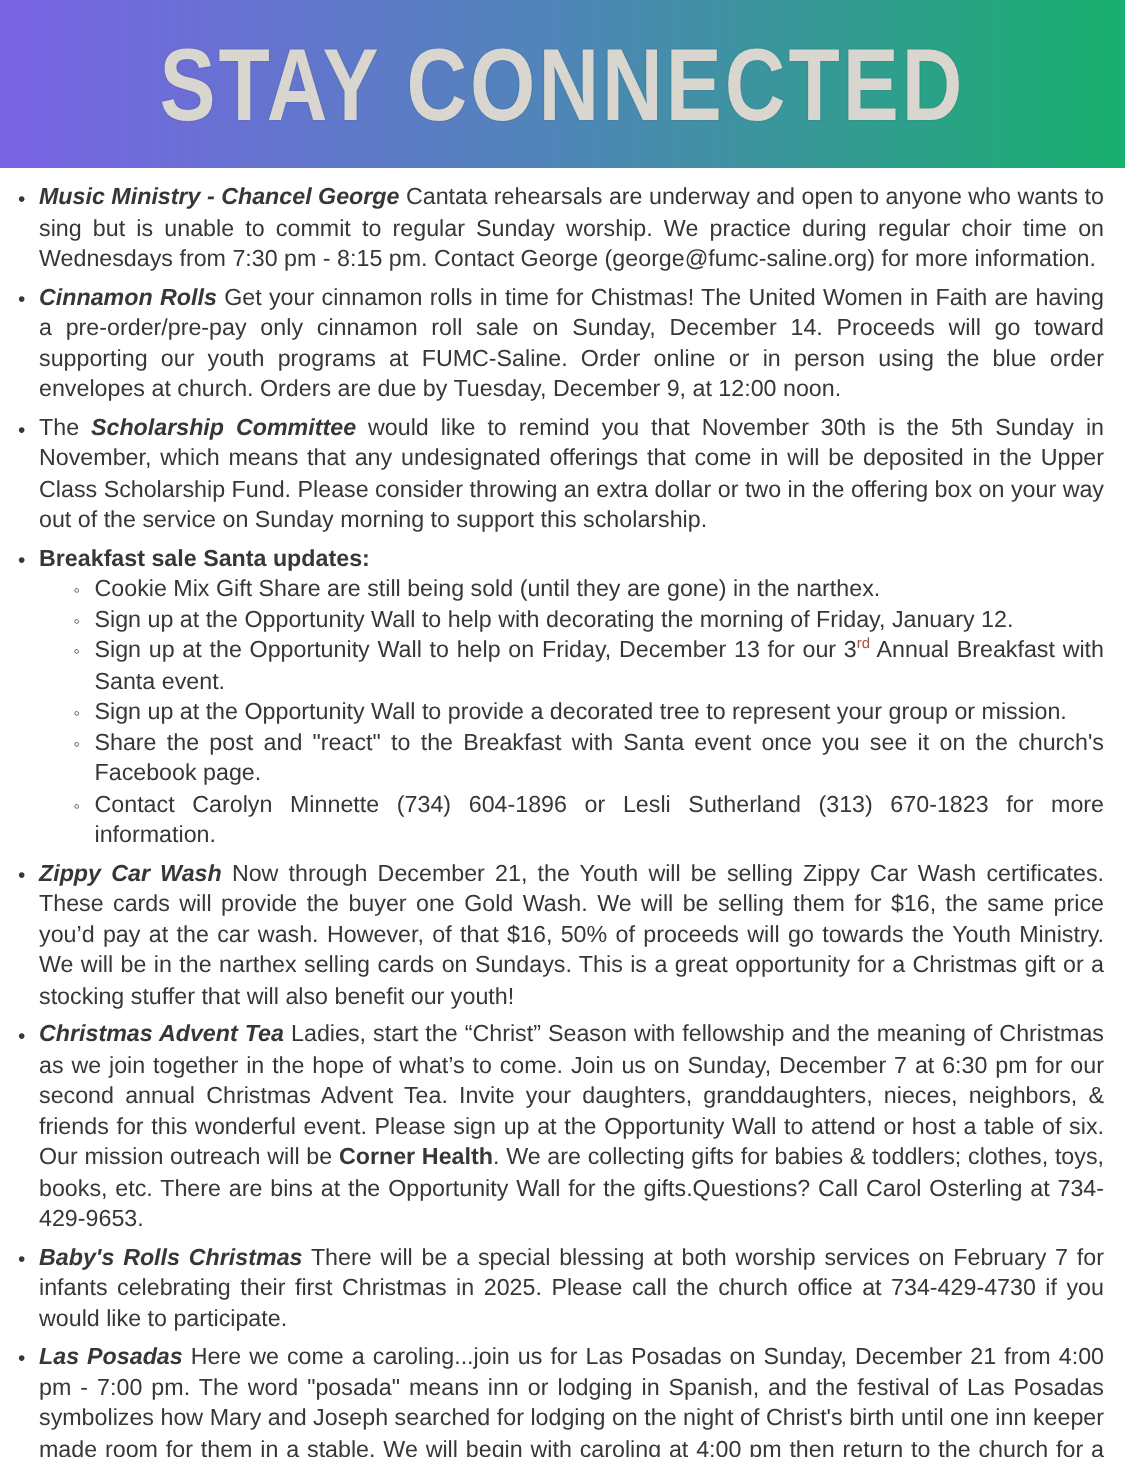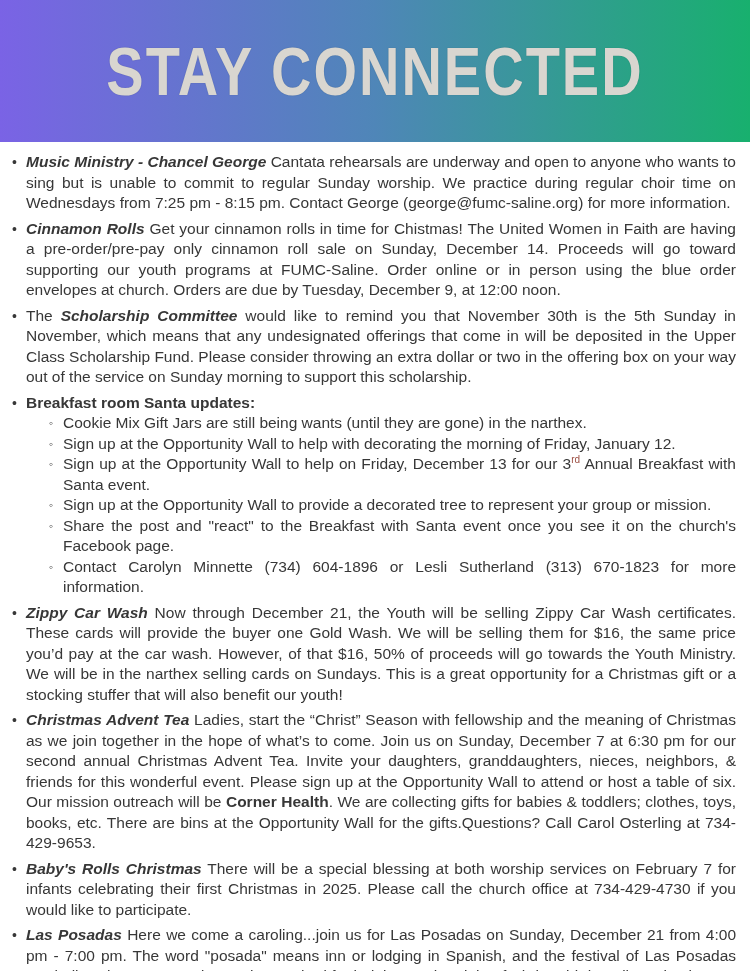--- a/index.html
+++ b/index.html
@@ -8,21 +8,21 @@
     background: #ffffff;
     font-family: "Liberation Sans", sans-serif;
   }
   .page {
     width: 750px;
     min-height: 971px;
     background: #ffffff;
     overflow: hidden;
   }
   .banner {
-    height: 142px;
+    height: 112px;
     background: linear-gradient(90deg, #7a63e5 0%, #4f86b8 50%, #18b06e 100%);
     display: flex;
     align-items: center;
     justify-content: center;
   }
   .banner h1 {
     color: #d9d6d0;
     font-size: 56px;
     font-weight: 800;
     letter-spacing: 2px;
@@ -77,36 +77,36 @@
 </head>
 <body>
 
 <div class="page">
   <div class="banner">
     <h1>STAY CONNECTED</h1>
   </div>
   <div class="content">
       <div class="item">
         <span class="marker">•</span>
-        <div class="body"><span class="seg-bold seg-italic">Music Ministry - Chancel George</span><span> Cantata rehearsals are underway and open to anyone who wants to sing but is unable to commit to regular Sunday worship. We practice during regular choir time on Wednesdays from 7:25 pm - 8:15 pm. Contact George (george@fumc-saline.org) for more information.</span></div>
+        <div class="body"><span class="seg-bold seg-italic">Music Ministry - Chancel George</span><span> Cantata rehearsals are underway and open to anyone who wants to sing but is unable to commit to regular Sunday worship. We practice during regular choir time on Wednesdays from 7:30 pm - 8:15 pm. Contact George (george@fumc-saline.org) for more information.</span></div>
       </div>
       <div class="item">
         <span class="marker">•</span>
         <div class="body"><span class="seg-bold seg-italic">Cinnamon Rolls</span><span> Get your cinnamon rolls in time for Chistmas! The United Women in Faith are having a pre-order/pre-pay only cinnamon roll sale on Sunday, December 14. Proceeds will go toward supporting our youth programs at FUMC-Saline. Order online or in person using the blue order envelopes at church. Orders are due by Tuesday, December 9, at 12:00 noon.</span></div>
       </div>
       <div class="item">
         <span class="marker">•</span>
         <div class="body"><span>The </span><span class="seg-bold seg-italic">Scholarship Committee</span><span> would like to remind you that November 30th is the 5th Sunday in November, which means that any undesignated offerings that come in will be deposited in the Upper Class Scholarship Fund. Please consider throwing an extra dollar or two in the offering box on your way out of the service on Sunday morning to support this scholarship.</span></div>
       </div>
       <div class="item">
         <span class="marker">•</span>
-        <div class="body"><span class="seg-bold">Breakfast room Santa updates:</span><div class="sublist">
+        <div class="body"><span class="seg-bold">Breakfast sale Santa updates:</span><div class="sublist">
             <div class="subitem">
               <span class="submarker">◦</span>
-              <div class="body"><span>Cookie Mix Gift Jars are still being wants (until they are gone) in the narthex.</span></div>
+              <div class="body"><span>Cookie Mix Gift Share are still being sold (until they are gone) in the narthex.</span></div>
             </div>
             <div class="subitem">
               <span class="submarker">◦</span>
               <div class="body"><span>Sign up at the Opportunity Wall to help with decorating the morning of Friday, January 12.</span></div>
             </div>
             <div class="subitem">
               <span class="submarker">◦</span>
               <div class="body"><span>Sign up at the Opportunity Wall to help on Friday, December 13 for our 3</span><span class="seg-sup" style="color: rgb(156, 79, 67);">rd</span><span> Annual Breakfast with Santa event.</span></div>
             </div>
             <div class="subitem">

